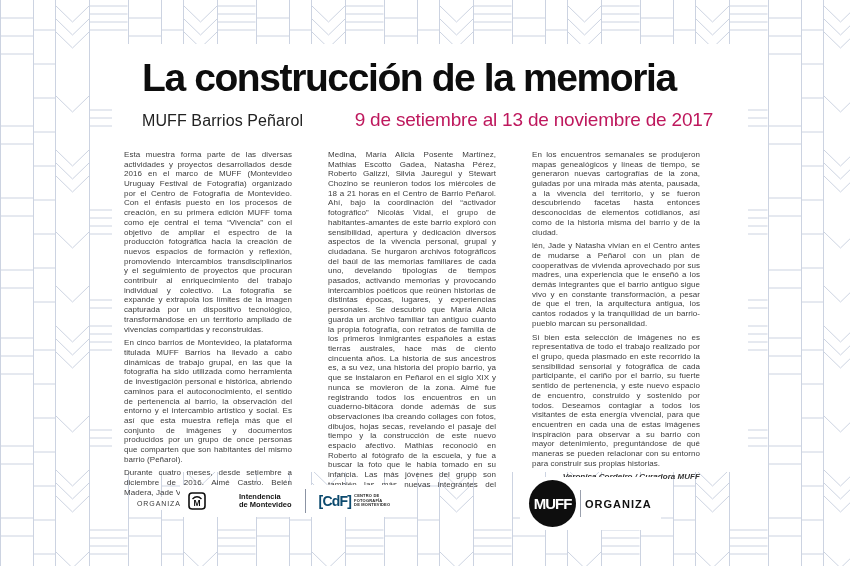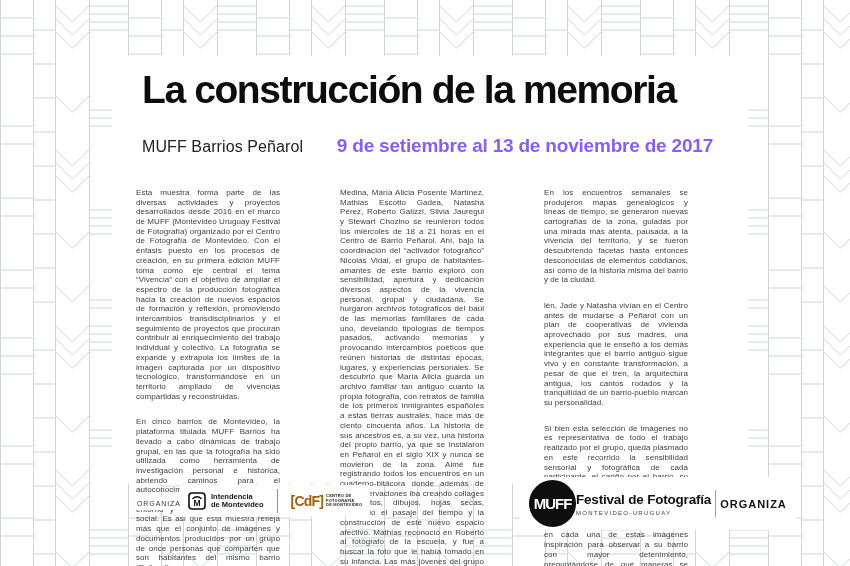--- a/index.html
+++ b/index.html
@@ -4,51 +4,51 @@
 <style>
   html,body { margin:0; padding:0; background:#e9e9e9; }
   .canvas {
     position:relative; width:850px; height:566px; overflow:hidden;
     background:#ffffff;
     font-family:"Liberation Sans", sans-serif;
   }
   .bg-pattern { position:absolute; left:0; top:0; width:850px; height:566px; }
 
   .panel {
-    position:absolute; left:112px; top:56px; width:636px; height:428px;
+    position:absolute; left:112px; top:44px; width:636px; height:428px;
     background:#ffffff;
   }
   .header-block { margin:14px 0 0 30px; width:571px; }
   .poster-title {
     margin:0; font-size:39px; font-weight:bold; letter-spacing:-1.4px;
     color:#0d0d0d; line-height:1.05; white-space:nowrap;
   }
   .subtitle-row {
     display:flex; justify-content:space-between; align-items:baseline;
-    margin-top:24px; width:100%;text-align:right;
+    margin-top:10px; width:100%;text-align:right;
   }
   .poster-subtitle { font-size:16px; color:#222; letter-spacing:0.1px; }
-  .poster-dates { font-size:19px; font-weight:bold; color:#8b5cf6; letter-spacing:-0.2px; }
+  .poster-dates { font-size:19px; font-weight:normal; color:#be185d; letter-spacing:-0.2px; }
 
   .columns { display:flex; gap:28px; margin:15px 0 0 8px; width:584px; }
   .colm {
     width:178px; font-size:8px; line-height:9.7px; text-align:justify;
     color:#3d3d3d; letter-spacing:0.05px;
   }
-  .colm p { margin:16px; }
+  .colm p { margin:4px; }
   .credit { margin-top:10px; font-style:italic; font-weight:bold; color:#333; text-align:right; }
 
   .footer-box { position:absolute; background:#ffffff; display:flex; align-items:center; }
   .f-organiza { left:130px; top:497px; padding:3px 7px; font-size:7px; letter-spacing:0.9px; color:#3a3a3a; }
   .f-left { left:180px; top:485px; padding:4px 8px; gap:7px; }
   .im-group { display:flex; align-items:center; gap:5px; }
-  .im-text { font-size:7.5px; line-height:8.5px; font-weight:bold; color:#141414; }
+  .im-text { font-size:7.5px; line-height:8.5px; font-weight:bold; color:#141414;margin-left:28px; }
   .v-sep { width:1px; height:24px; background:#8b93a3; margin:0 6px; }
   .cdf-group { display:flex; align-items:center; gap:3px; }
-  .cdf-word { font-size:14px; font-weight:bold; letter-spacing:-0.8px; color:#a16207; }
+  .cdf-word { font-size:14px; font-weight:bold; letter-spacing:-0.8px; color:#0c4a6e; }
   .cdf-tiny { font-size:4px; line-height:4.8px; font-weight:bold; letter-spacing:0.2px; color:#222; }
 
   .f-right { left:520px; top:477px; padding:3px 9px; }
   .muff-circle {
     width:47px; height:47px; border-radius:50%; background:#0e0e0e;
     display:flex; align-items:center; justify-content:center;
     color:#fff; font-size:15px; font-weight:bold; letter-spacing:-1px;
   }
   .festival-block { display:flex; flex-direction:column; }
   .festival-name { font-size:13.5px; font-weight:bold; color:#111; letter-spacing:-0.2px; }
@@ -166,21 +166,17 @@
       <span class="cdf-tiny">
         <div>CENTRO DE</div>
         <div>FOTOGRAFÍA</div>
         <div>DE MONTEVIDEO</div>
       </span>
     </div>
   </div>
 
   <div class="footer-box f-right">
     <div class="muff-circle">MUFF</div>
-    <div class="festival-block">
-      <span class="festival-name">Festival de Fotografía</span>
-      <span class="festival-loc">MONTEVIDEO-URUGUAY</span>
-    </div>
     <div class="muff-sep"></div>
     <span class="barrios-word">ORGANIZA</span>
   </div>
 
 </div>
 
 </body></html>

